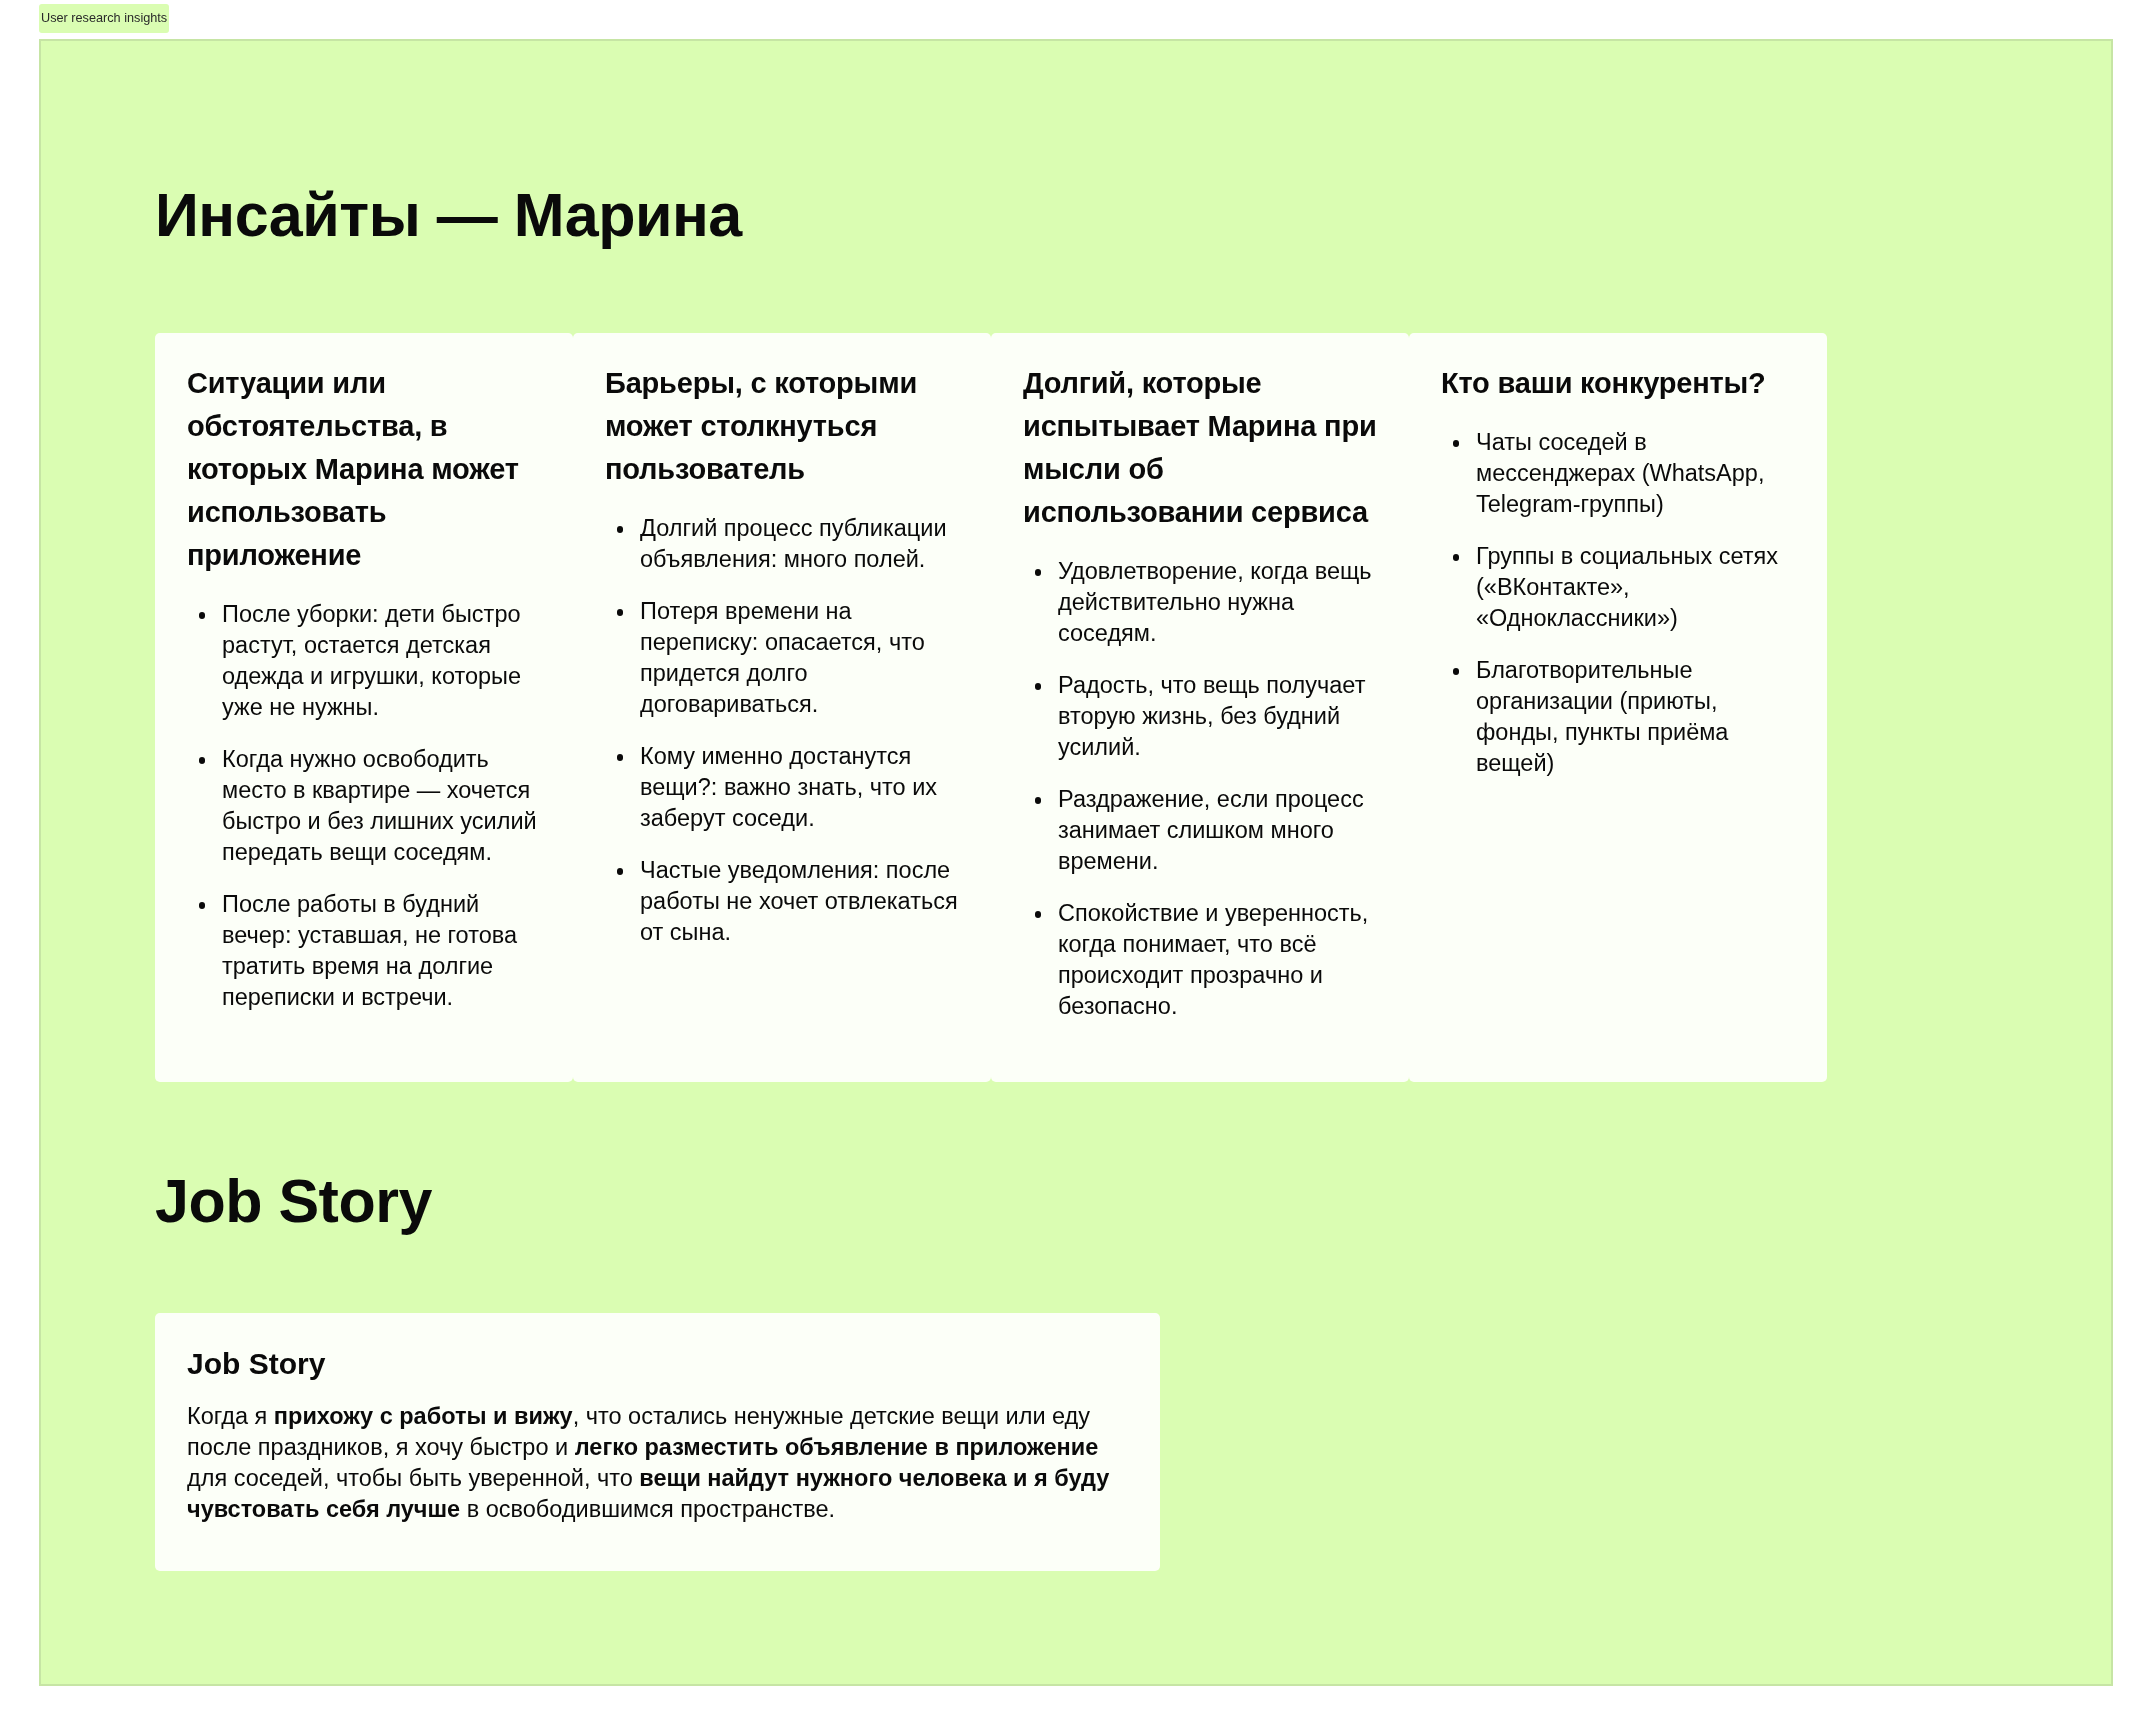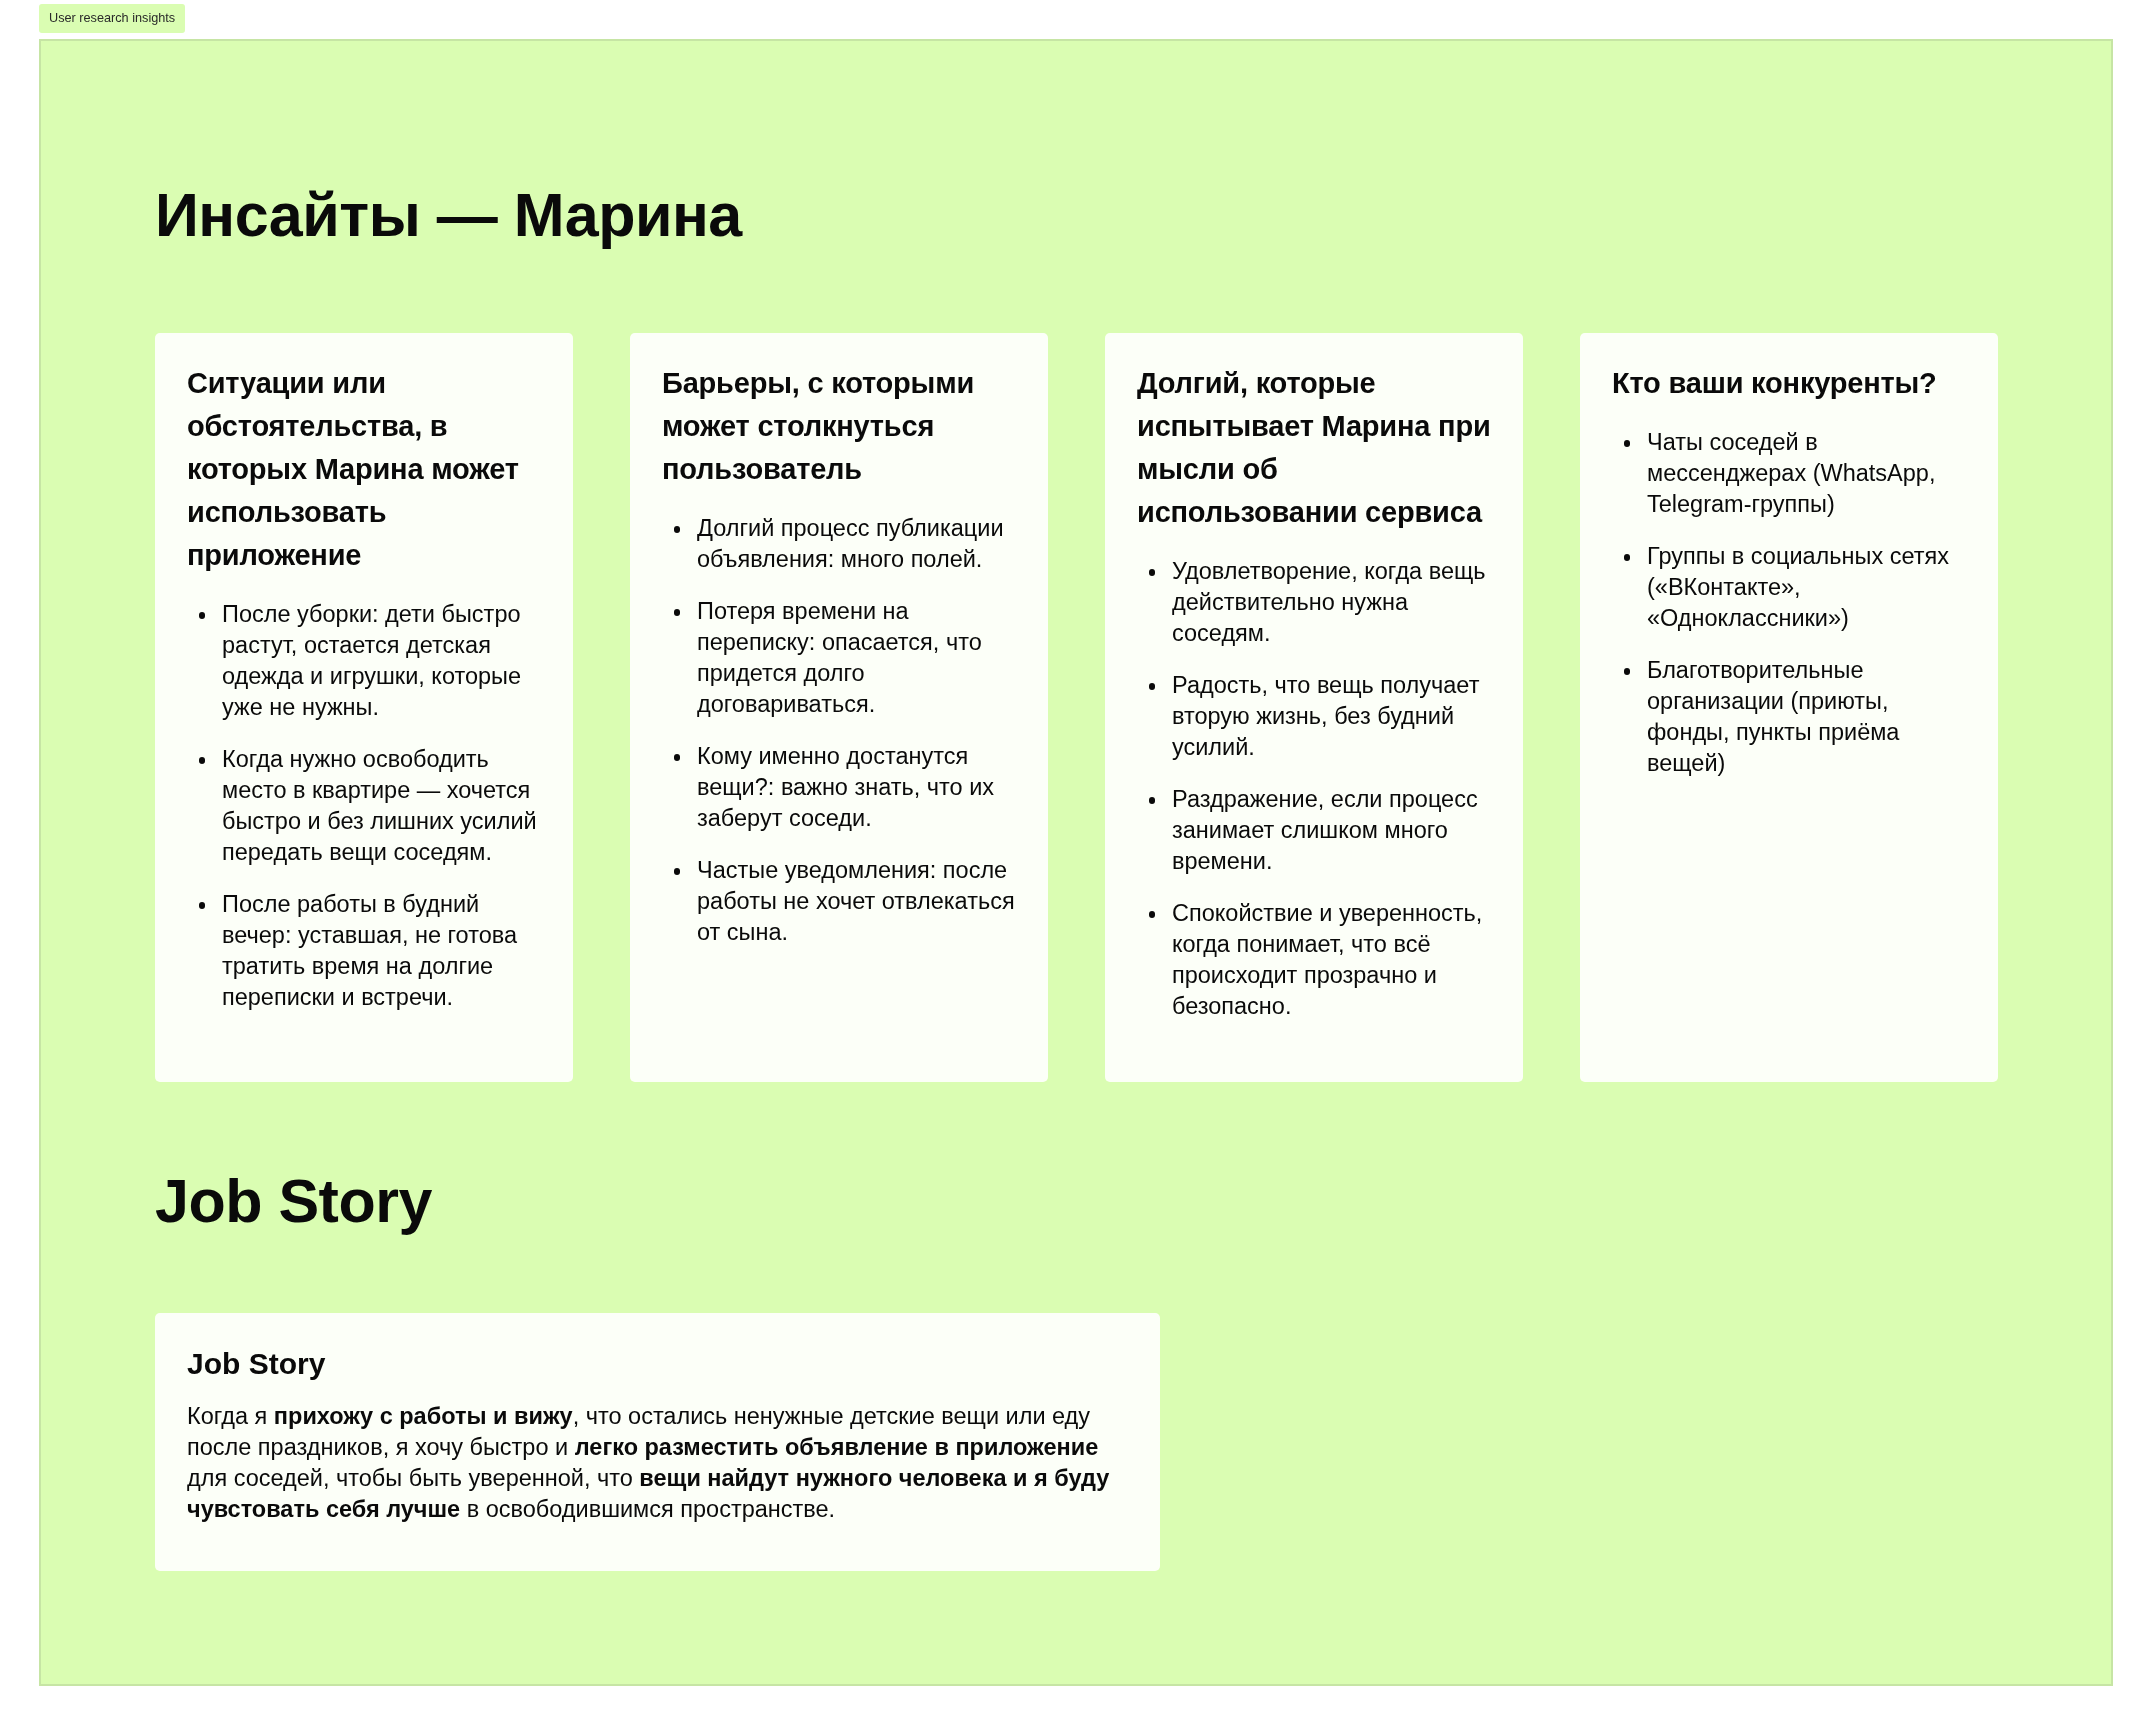--- a/index.html
+++ b/index.html
@@ -7,21 +7,21 @@
     width: 2150px; height: 1725px;
     background: #ffffff;
     font-family: "Liberation Sans", "DejaVu Sans", sans-serif;
     color: #0a0a0a;
     overflow: hidden;
   }
   .section-pill {
     position: absolute;
     left: 39px; top: 3.9px;
     height: 29px;
-    padding: 0 10px;
+    padding: 0 2px;
     background: #dafdb2;
     border-radius: 2.9px;
     font-size: 12.7px;
     line-height: 29px;
     color: #2a2a2a;
     white-space: nowrap;
   }
   .frame {
     position: absolute;
     left: 39px; top: 39px;
@@ -35,21 +35,20 @@
     font-size: 61px;
     font-weight: 700;
     line-height: 71px;
     letter-spacing: -0.5px;
     white-space: nowrap;
   }
   .cards {
     position: absolute;
     left: 155px; top: 333px;
     display: flex;
-    gap: 57px;
   }
   .card {
     width: 418px;
     height: 749px;
     background: #fcfff8;
     border-radius: 4.9px;
     padding: 29px 31px 31px 32px;
   }
   .card h3 {
     font-size: 29px;

